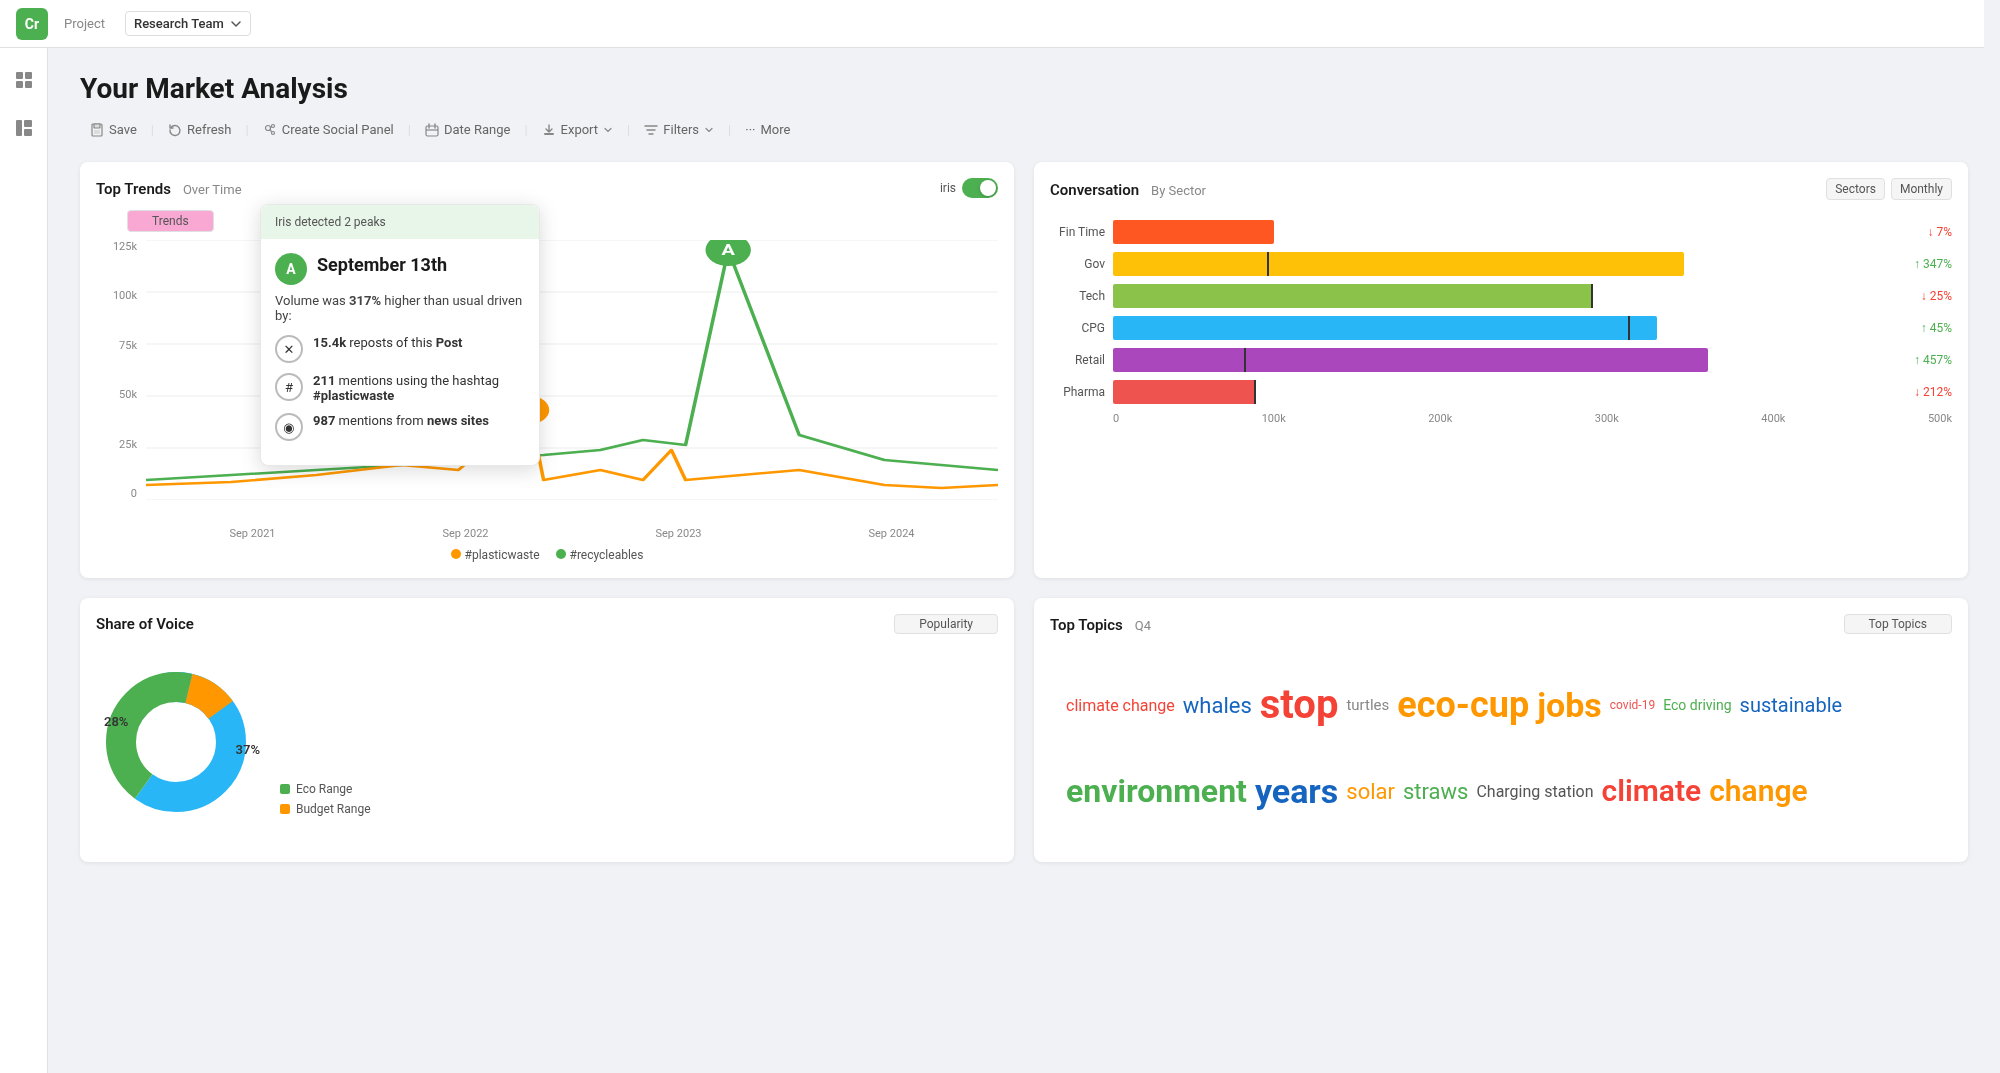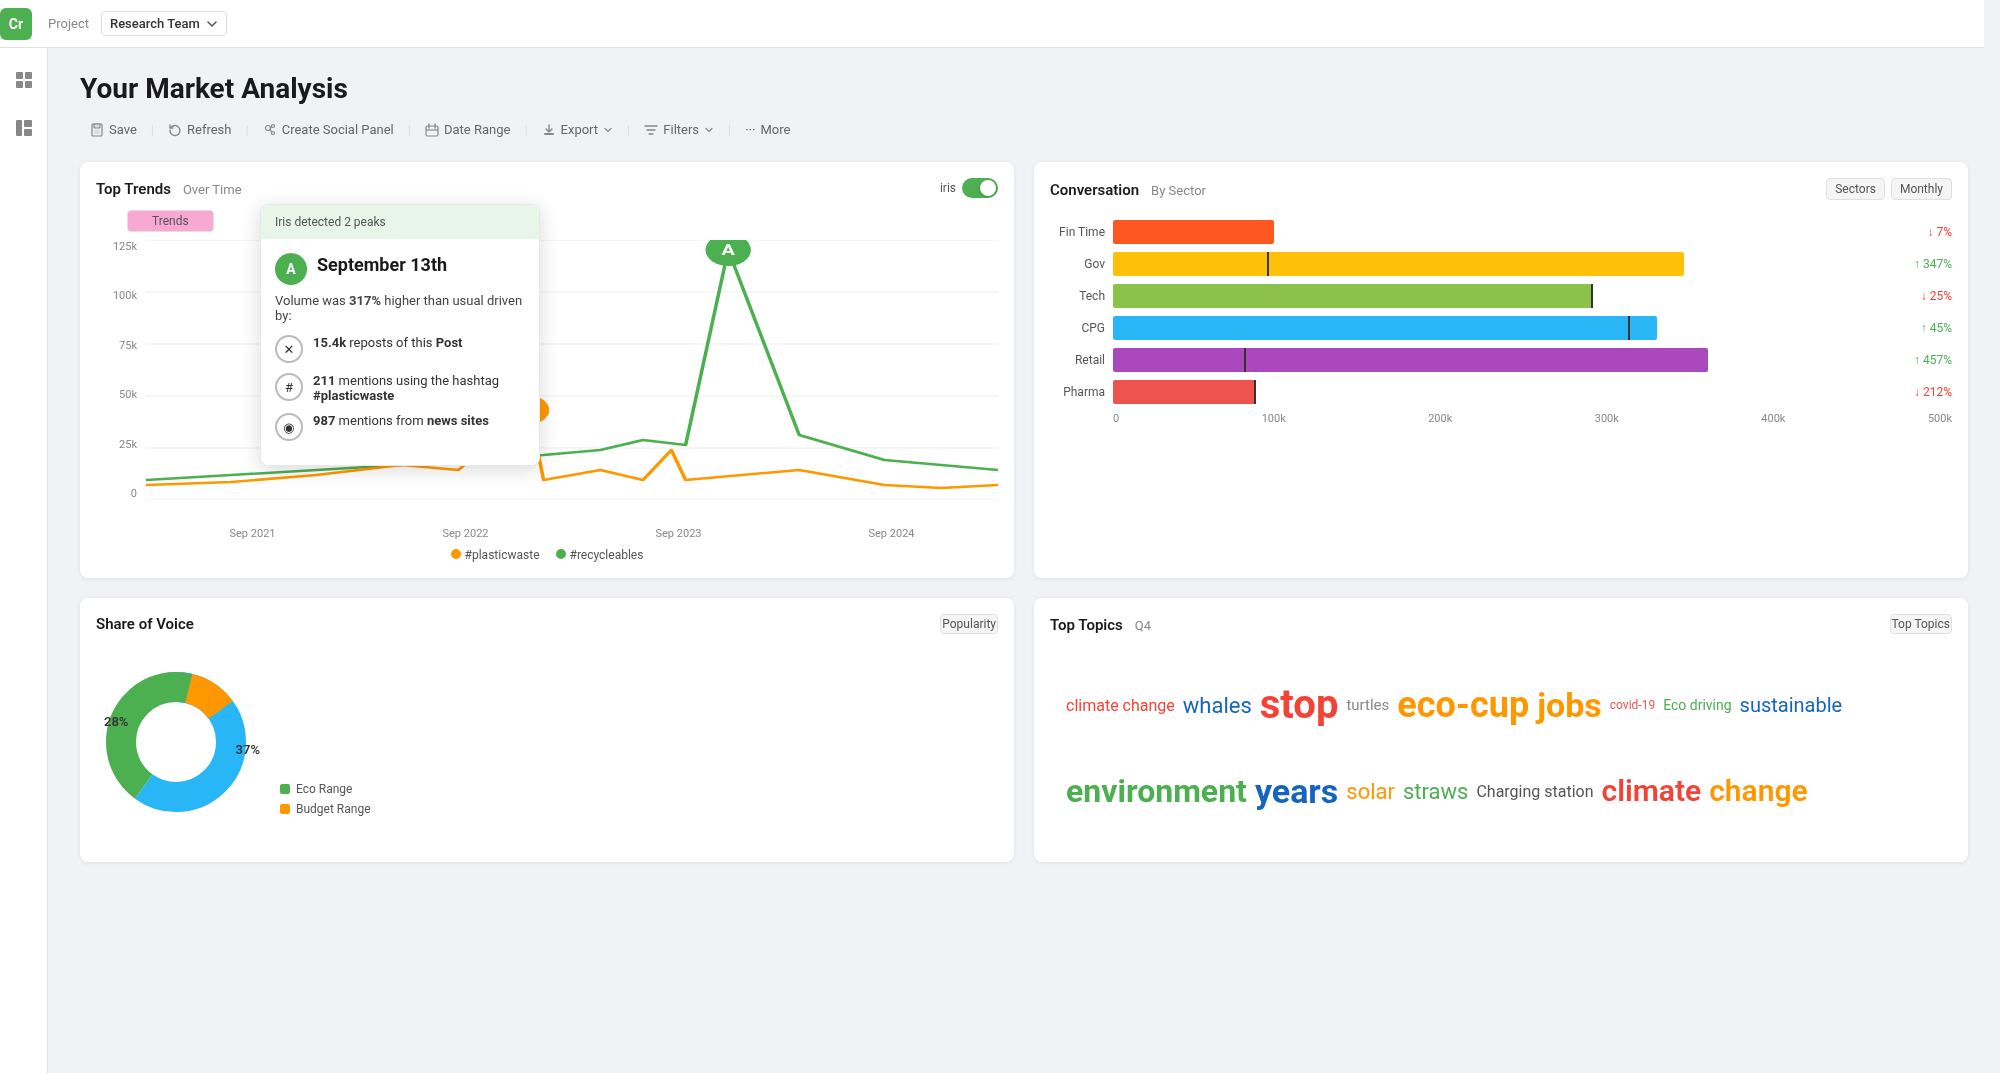--- a/index.html
+++ b/index.html
@@ -2,28 +2,28 @@
 <html><head>
   <meta charset="utf-8">
   <style>
     * { box-sizing: border-box; margin: 0; padding: 0; }
     body { font-family: -apple-system, BlinkMacSystemFont, 'Segoe UI', Roboto, sans-serif; background: #f0f2f5; color: #333; overflow-x: hidden; }
 
     
     .top-nav {
       position: fixed; top: 0; left: 0; right: 16px; height: 48px;
       background: #fff; border-bottom: 1px solid #e0e0e0;
-      display: flex; align-items: center; padding: 0 0; z-index: 100;
+      display: flex; align-items: center; padding: 0 16px; z-index: 100;
     }
     .logo-icon {
       width: 32px; height: 32px; background: #4caf50; border-radius: 6px;
       display: flex; align-items: center; justify-content: center;
       color: #fff; font-weight: bold; font-size: 14px; margin-right: 16px;
     }
-    .project-label { font-size: 13px; color: #888; margin-right: 12px; }
+    .project-label { font-size: 13px; color: #888; margin-right: 20px; }
     .project-select {
       display: flex; align-items: center; gap: 6px; cursor: pointer;
       padding: 4px 8px; border: 1px solid #ddd; border-radius: 4px; background: #fff;
       font-size: 13px; font-weight: 500;
     }
 
     
     .sidebar {
       position: fixed; top: 48px; left: 0; bottom: 0; width: 48px;
       background: #fff; border-right: 1px solid #e0e0e0;
@@ -63,21 +63,21 @@
       background: #fff; border-radius: 8px; box-shadow: 0 1px 4px rgba(0,0,0,0.08);
       padding: 16px; position: relative; overflow: hidden;
     }
     .card-header {
       display: flex; align-items: center; justify-content: space-between; margin-bottom: 12px;
     }
     .card-title { font-size: 15px; font-weight: 600; color: #1a1a1a; }
     .card-subtitle { font-size: 13px; color: #888; margin-left: 8px; }
     .card-badge {
       font-size: 12px; background: #f5f5f5; border: 1px solid #e0e0e0;
-      border-radius: 4px; padding: 2px 1px; color: #555;
+      border-radius: 4px; padding: 2px 24px; color: #555;
     }
 
     
     .toggle-wrap { display: flex; align-items: center; gap: 6px; font-size: 12px; color: #555; }
     .toggle {
       width: 36px; height: 20px; background: #4caf50; border-radius: 10px;
       position: relative; cursor: pointer;
     }
     .toggle-knob {
       width: 16px; height: 16px; background: #fff; border-radius: 50%;

